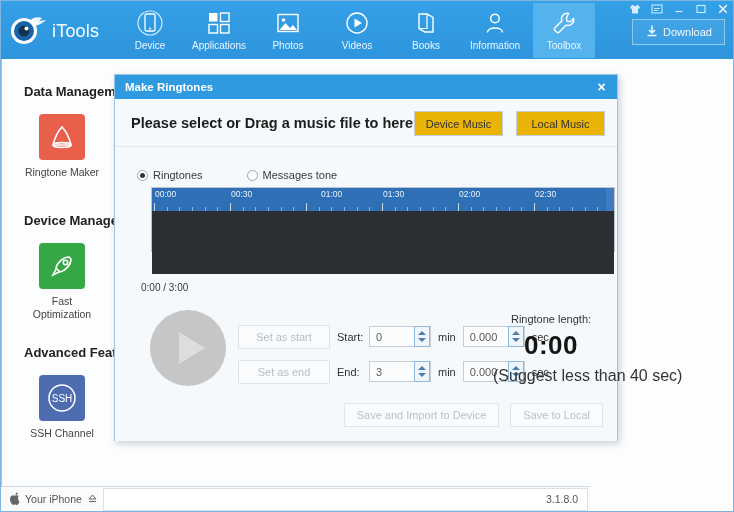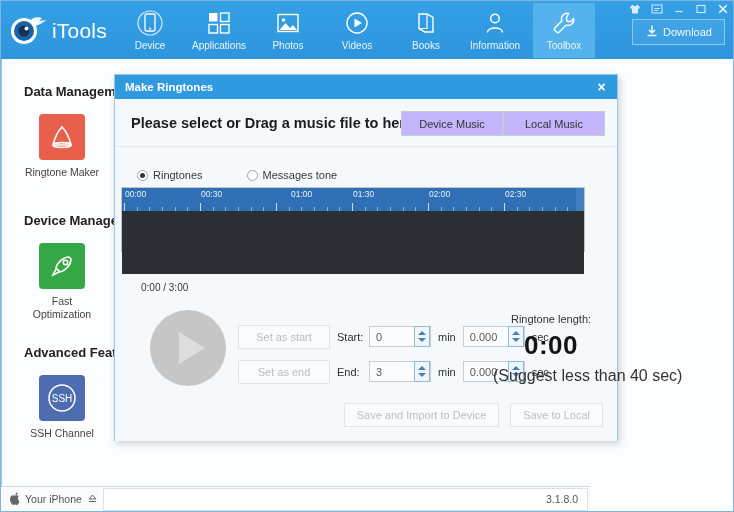--- a/index.html
+++ b/index.html
@@ -26,21 +26,21 @@
   }
   .logo {
     position: absolute; left: 8px; top: 10px;
     width: 112px; height: 40px;
     display: flex; align-items: center; gap: 5px;
   }
   .logo-mark {
     position: relative; width: 38px; height: 34px;
   }
   .logo-txt {
-    color: #ffffff; font-size: 21px; font-weight: 500;
+    color: #ffffff; font-size: 18px; font-weight: 500;
     letter-spacing: .2px; font-family: "Liberation Sans", sans-serif;
   }
   .navitems {
     position: absolute; left: 118px; top: 2px;
     height: 56px; display: flex; align-items: stretch; gap: 7px;
   }
   .nav {
     width: 62px; height: 55px;
     display: flex; flex-direction: column; align-items: center;
     justify-content: flex-start; padding-top: 6px;
@@ -138,22 +138,22 @@
   }
   .hdr-row {
     position: absolute; left: 0; top: 0; width: 100%; height: 48px;
     border-bottom: 1px solid #e2eaf1;
     display: flex; align-items: center;
   }
   .hdr-txt {
     margin-left: 16px; font-size: 14.5px; font-weight: bold; color: #1c1c1c;
   }
   .mbtn {
-    position: absolute; height: 25px; width: 102px;
-    border: 1px solid #c3cdd6; background: #c4b5fd;
+    position: absolute; height: 25px; width: 89px;
+    border: 1px solid #c3cdd6; background: #eab308;
     display: flex; align-items: center; justify-content: center;
     font-size: 11px; color: #333; cursor: pointer;
   }
   #btn-device-music { right: 114px; top: 12px; }
   #btn-local-music { right: 12px; top: 12px; }
 
   .radio-row {
     position: absolute; left: 22px; top: 70px;
     display: flex; align-items: center; gap: 44px;
   }
@@ -162,21 +162,21 @@
     width: 11px; height: 11px; border-radius: 50%;
     border: 1px solid #9aa6b0; background: #fff;
     display: flex; align-items: center; justify-content: center;
   }
   .radio .dot i {
     width: 5px; height: 5px; border-radius: 50%; background: #333; display: block;
   }
   .radio .t { font-size: 11px; color: #3a3a3a; }
 
   .wave-wrap {
-    position: absolute; left: 6px; top: 88px;
+    position: absolute; left: 36px; top: 88px;
     width: 464px; height: 65px;
     border: 1px solid #b9c6d2; background: #fca5a5;
   }
   .ruler {
     position: relative; width: 100%; height: 23px;
     background: #2f6fb5; overflow: hidden;
   }
   .ruler .rl {
     position: absolute; top: 1px; font-size: 8.5px; color: #e9f2fb;
     font-family: "Liberation Sans", sans-serif;

